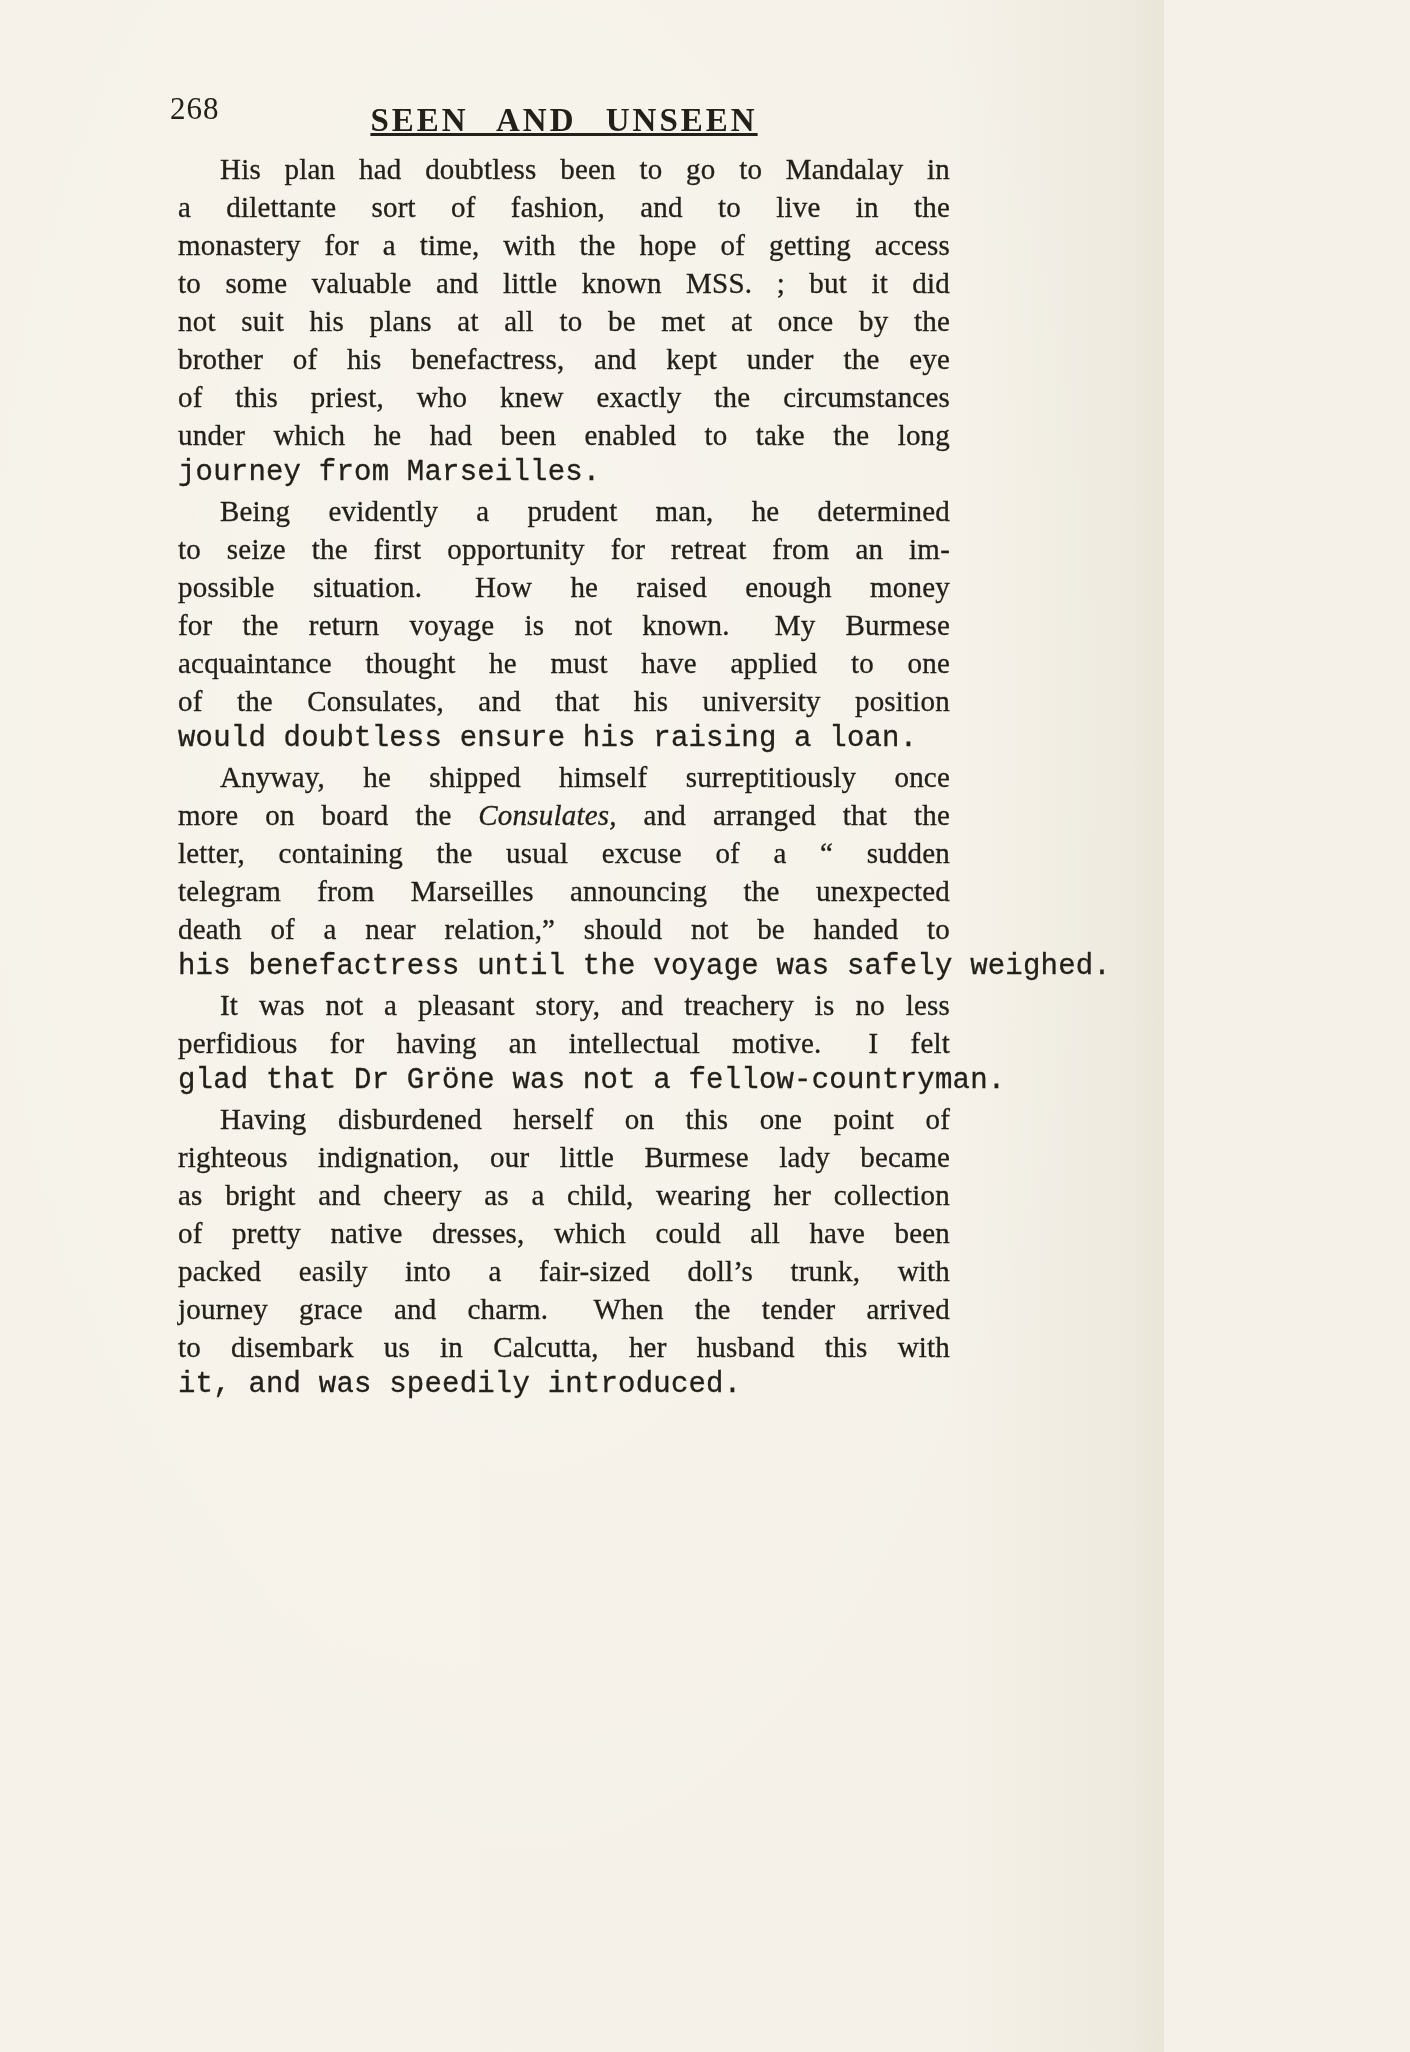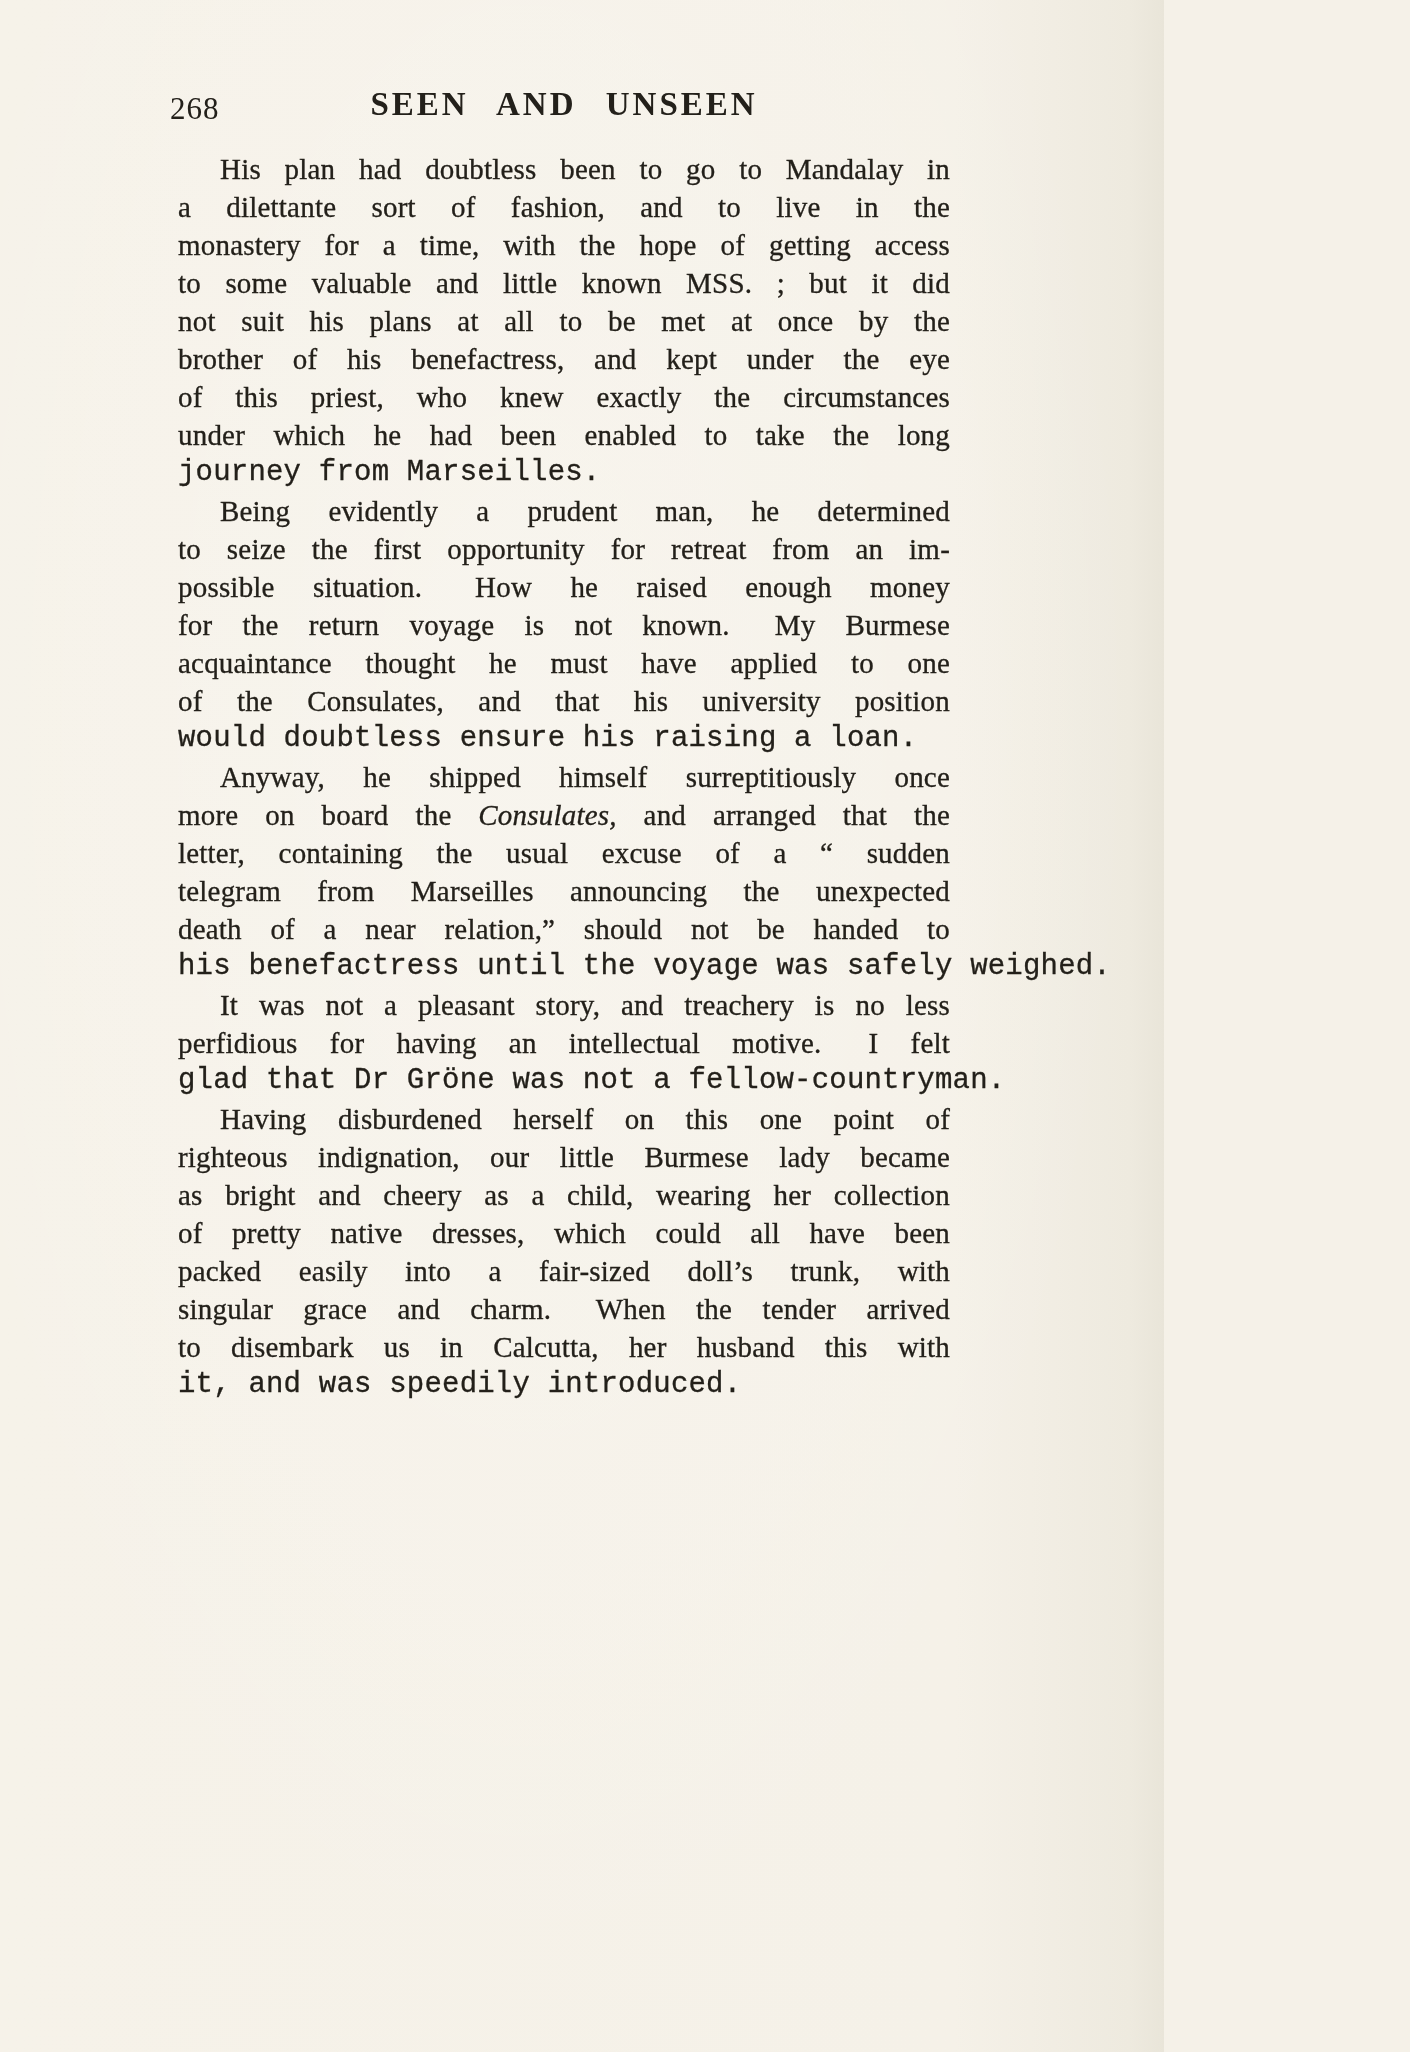--- a/index.html
+++ b/index.html
@@ -33,29 +33,30 @@
     margin-bottom:10px;
   }
   .page-number{
     position:absolute;
     left:-8px;
     top:7px;
     font-size:31px;
     letter-spacing:1px;
   }
   .running-title{
-    margin:0;
+    margin:16px;
     position:absolute;
     left:0;right:0;
     top:2px;
     text-align:center;
     font-size:33px;
     font-weight:bold;
     letter-spacing:3px;
     word-spacing:18px;
+    text-decoration:underline;
   }
   .body-text{
     font-size:29px;
     -webkit-text-stroke:0.3px var(--ink);
     letter-spacing:0.2px;
   }
   .paragraph{margin:0;}
   .line{
     height:38px;
     line-height:38px;
@@ -109,19 +110,19 @@
           <div class="line first"><span>It was not a pleasant story, and treachery is no less</span></div>
           <div class="line"><span>perfidious for having an intellectual motive.  I felt</span></div>
           <div class="line last"><span>glad that Dr Gröne was not a fellow-countryman.</span></div>
         </div>
         <div class="paragraph">
           <div class="line first"><span>Having disburdened herself on this one point of</span></div>
           <div class="line"><span>righteous indignation, our little Burmese lady became</span></div>
           <div class="line"><span>as bright and cheery as a child, wearing her collection</span></div>
           <div class="line"><span>of pretty native dresses, which could all have been</span></div>
           <div class="line"><span>packed easily into a fair-sized doll’s trunk, with</span></div>
-          <div class="line"><span>singular grace and charm.  When the tender arrived</span></div>
+          <div class="line"><span>journey grace and charm.  When the tender arrived</span></div>
           <div class="line"><span>to disembark us in Calcutta, her husband this with</span></div>
           <div class="line last"><span>it, and was speedily introduced.</span></div>
         </div>
       </main>
   </div>
 </div>
 
 </body></html>

